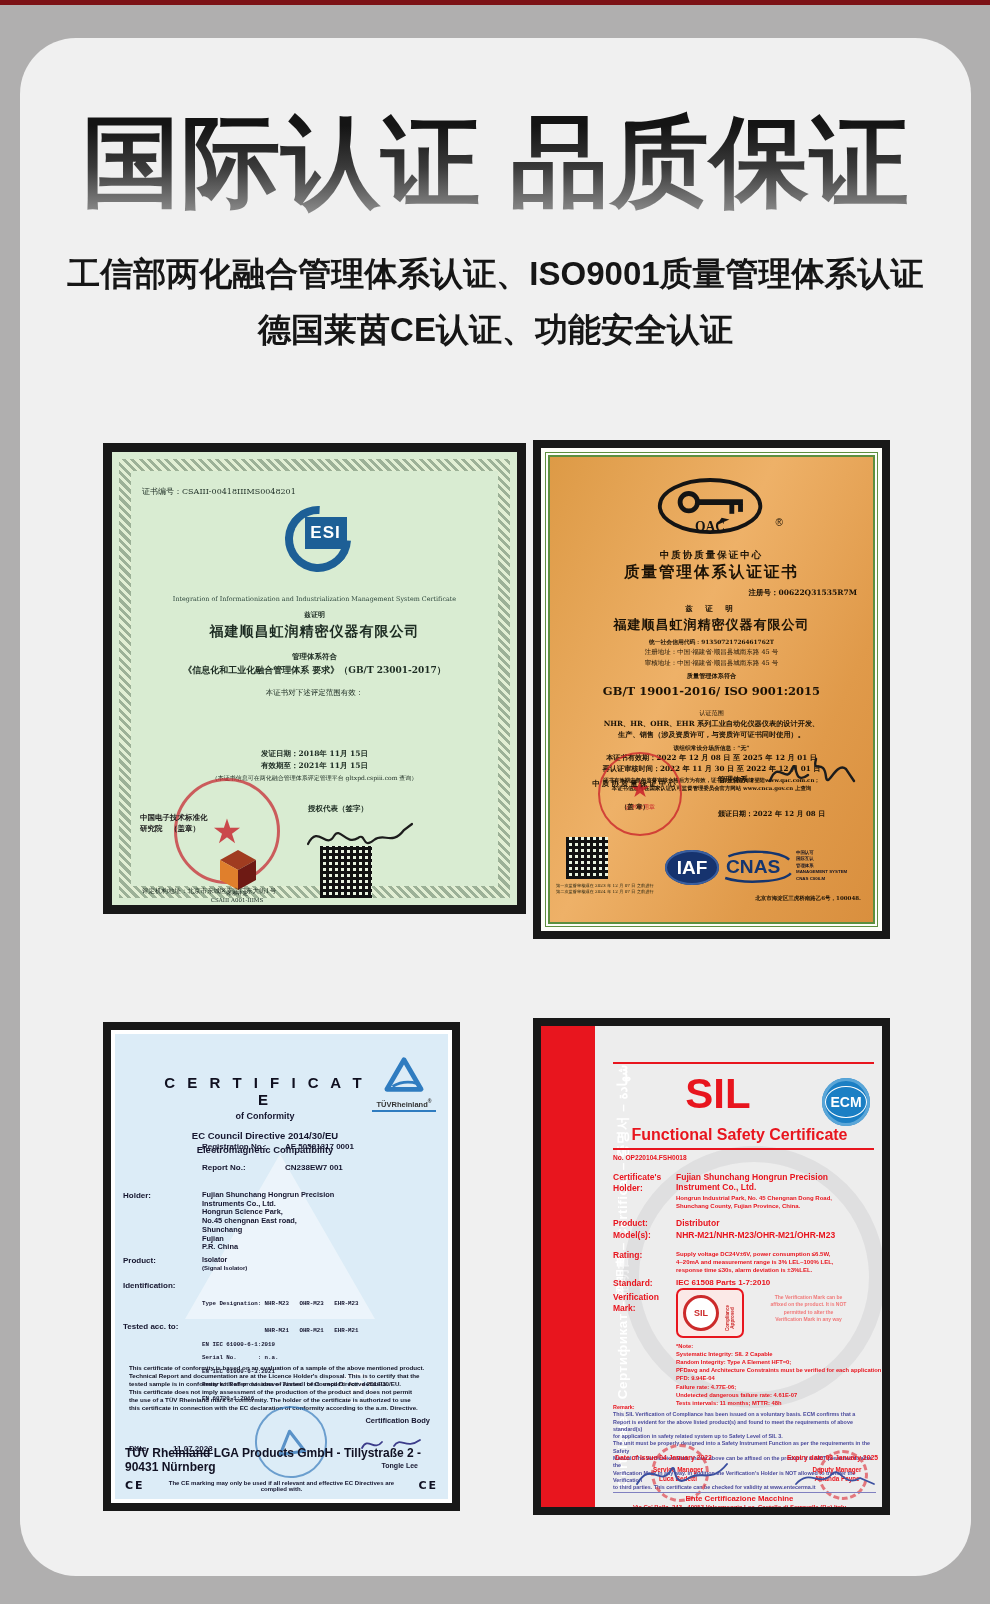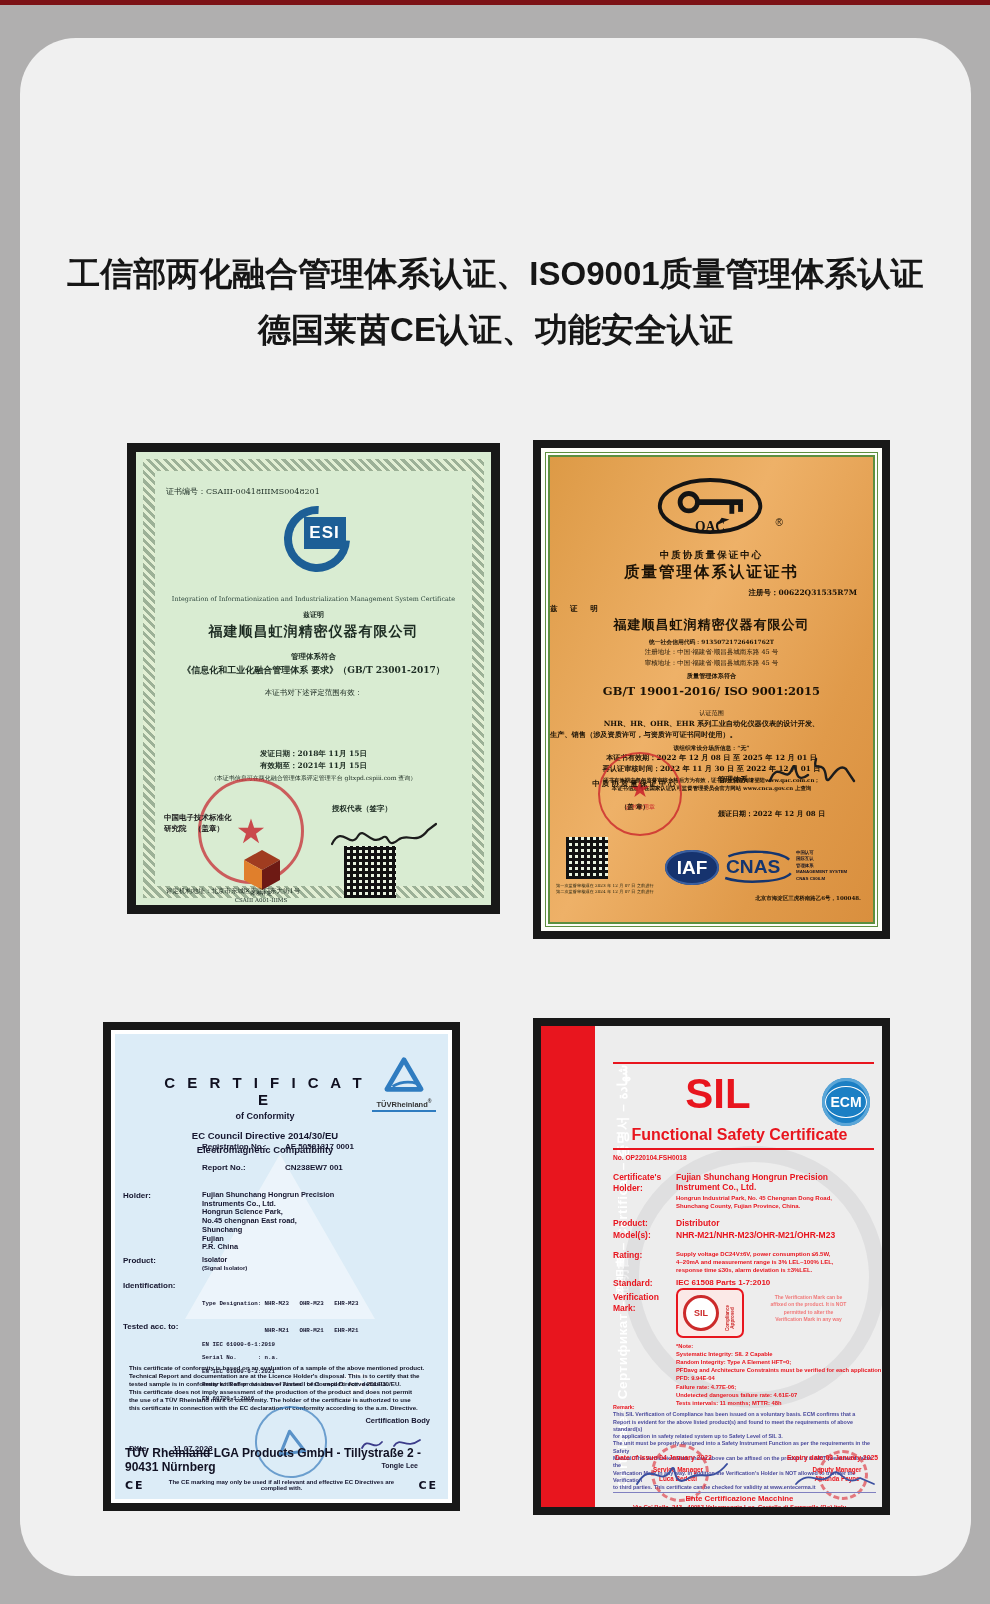--- a/index.html
+++ b/index.html
@@ -69,30 +69,30 @@
   .qac-white{position:absolute;inset:8px;background:#fdfdf8;}
   .qac-line{position:absolute;inset:12px;border:1px solid #5d8f3e;}
   .qac-field{position:absolute;inset:15px;border:2px solid #5d8f3e;
     background:linear-gradient(115deg,#dd9a46 0%,#eeb168 42%,#e09a4a 75%,#d98f3e 100%);
     font-family:"DejaVu Serif","Liberation Serif",serif;color:#1b1206;}
   .qac-logo{position:absolute;top:20px;left:50%;transform:translateX(-50%);}
   .qac-reg-mark{position:absolute;top:60px;left:calc(50% + 64px);font-size:10px;font-family:"Liberation Sans",sans-serif;}
   .qac-org{position:absolute;top:92px;left:0;right:0;text-align:center;font-size:9.5px;font-weight:bold;letter-spacing:2px;}
   .qac-title{position:absolute;top:105px;left:0;right:0;text-align:center;font-size:15.5px;font-weight:bold;letter-spacing:2px;}
   .qac-regno{position:absolute;top:131px;right:16px;font-size:7.5px;font-weight:bold;}
-  .qac-attest{position:absolute;top:147px;left:0;right:0;font-size:7.5px;font-weight:bold;letter-spacing:5px;}
+  .qac-attest{position:absolute;top:147px;left:0;right:0;text-align:center;font-size:7.5px;font-weight:bold;letter-spacing:5px;}
   .qac-company{position:absolute;top:159px;left:0;right:0;text-align:center;font-size:13px;font-weight:bold;letter-spacing:1px;}
   .qac-credit{position:absolute;top:181px;left:0;right:0;text-align:center;font-size:5.8px;font-weight:bold;}
   .qac-addr1{position:absolute;top:191px;left:0;right:0;text-align:center;font-size:6.5px;}
   .qac-addr2{position:absolute;top:202px;left:0;right:0;text-align:center;font-size:6.5px;}
   .qac-conform{position:absolute;top:215px;left:0;right:0;text-align:center;font-size:6.2px;font-weight:bold;}
   .qac-standard{position:absolute;top:227px;left:0;right:0;text-align:center;font-size:11.5px;font-weight:bold;}
   .qac-scope-label{position:absolute;top:252px;left:0;right:0;text-align:center;font-size:6.2px;}
   .qac-scope1{position:absolute;top:262px;left:0;right:0;text-align:center;font-size:7.2px;font-weight:bold;}
-  .qac-scope2{position:absolute;top:273px;left:0;right:0;text-align:left;font-size:7.2px;font-weight:bold;}
+  .qac-scope2{position:absolute;top:273px;left:0;right:0;text-align:center;font-size:7.2px;font-weight:bold;}
   .qac-branch{position:absolute;top:287px;left:0;right:0;text-align:center;font-size:5.8px;font-weight:bold;}
   .qac-validity{position:absolute;top:296px;left:0;right:0;text-align:center;font-size:7.2px;font-weight:bold;}
   .qac-recert{position:absolute;top:307px;left:0;right:0;text-align:center;font-size:7.2px;font-weight:bold;}
   .qac-note1{position:absolute;top:320px;left:0;right:0;text-align:center;font-size:5.4px;font-weight:bold;}
   .qac-note2{position:absolute;top:328px;left:0;right:0;text-align:center;font-size:5.4px;font-weight:bold;}
   .qac-stamp{position:absolute;left:48px;top:295px;width:80px;height:80px;border-radius:50%;
     border:2.5px solid rgba(200,30,40,.75);display:flex;flex-direction:column;align-items:center;justify-content:center;}
   .qac-stamp .star{font-size:24px;color:rgba(200,30,40,.85);font-family:"DejaVu Sans",sans-serif;line-height:1;}
   .qac-stamp .stamp-sub{font-size:6px;color:rgba(200,30,40,.9);margin-top:2px;}
   .qac-center-name{position:absolute;left:10px;top:322px;width:150px;text-align:center;font-size:7.5px;font-weight:bold;letter-spacing:2px;}
@@ -129,21 +129,21 @@
   .tuv-body{position:absolute;top:330px;left:14px;right:10px;font-size:6.2px;font-weight:bold;line-height:1.3;color:#101022;}
   .tuv-stamp{position:absolute;left:140px;top:372px;width:68px;height:68px;border-radius:50%;
     border:2px solid rgba(46,116,185,.65);display:flex;align-items:center;justify-content:center;transform:rotate(-8deg);}
   .tuv-stamp svg{opacity:.75;}
   .tuv-date{position:absolute;left:14px;top:410px;font-size:8px;font-weight:bold;}
   .tuv-date-val{position:absolute;left:58px;top:410px;font-size:8px;font-weight:bold;border-bottom:1px solid #15152e;}
   .tuv-cb{position:absolute;right:18px;top:382px;font-size:7.5px;font-weight:bold;}
   .tuv-signer{position:absolute;right:30px;top:428px;font-size:7px;font-weight:bold;}
   .tuv-sig{position:absolute;right:14px;top:394px;}
   .tuv-footer{position:absolute;left:10px;top:412px;right:8px;font-size:12px;font-weight:bold;color:#101022;}
-  .tuv-celine{position:absolute;left:10px;right:10px;bottom:7px;display:flex;align-items:flex-start;gap:14px;}
+  .tuv-celine{position:absolute;left:10px;right:10px;bottom:7px;display:flex;align-items:flex-end;gap:14px;}
   .tuv-ce{font-size:11px;font-weight:bold;letter-spacing:2px;color:#101022;font-family:"DejaVu Sans",sans-serif;}
   .tuv-cenote{font-size:6px;font-weight:bold;flex:1;text-align:center;}
   
   .sil-paper{background:#ededed;font-family:"Liberation Sans",sans-serif;color:#e8151e;}
   .sil-side{position:absolute;left:0;top:0;bottom:0;width:54px;background:#e8151e;}
   .sil-side-text{position:absolute;left:-148px;top:50%;width:460px;text-align:center;
     transform:rotate(-90deg);color:#fff;font-weight:bold;font-size:13.5px;letter-spacing:.5px;}
   .sil-content{position:absolute;left:62px;top:0;right:0;bottom:0;}
   .sil-wm{position:absolute;left:20px;top:120px;width:230px;height:230px;border-radius:50%;
     border:16px solid rgba(120,120,130,.12);}
@@ -182,24 +182,25 @@
   .sil-addr{position:absolute;left:0;right:6px;top:478px;text-align:center;font-size:6px;font-weight:bold;}
   .sig-svg path{fill:none;stroke-linecap:round;}
 </style>
 </head>
 <body>
 
 <div class="topbar"></div>
 
 <div class="card">
 
+  <div class="main-title">国际认证 品质保证</div>
   <div class="sub1">工信部两化融合管理体系认证、ISO9001质量管理体系认证</div>
   <div class="sub2">德国莱茵CE认证、功能安全认证</div>
 
-  <div class="cert" style="left:83px;top:405px;width:373px;height:471px;margin-left:24px;">
+  <div class="cert" style="left:83px;top:405px;width:423px;height:471px;">
     <div class="paper esi-paper">
       <div class="esi-guill"></div>
       <div class="esi-certno">证书编号：CSAIII-00418IIIMS0048201</div>
       <div class="cesi-logo">
         <div class="cesi-ring"></div>
         <div class="cesi-box">ESI</div>
       </div>
       <div class="esi-title-en">Integration of Informationization and Industrialization Management System Certificate</div>
       <div class="esi-attest">兹证明</div>
       <div class="esi-company">福建顺昌虹润精密仪器有限公司</div>

